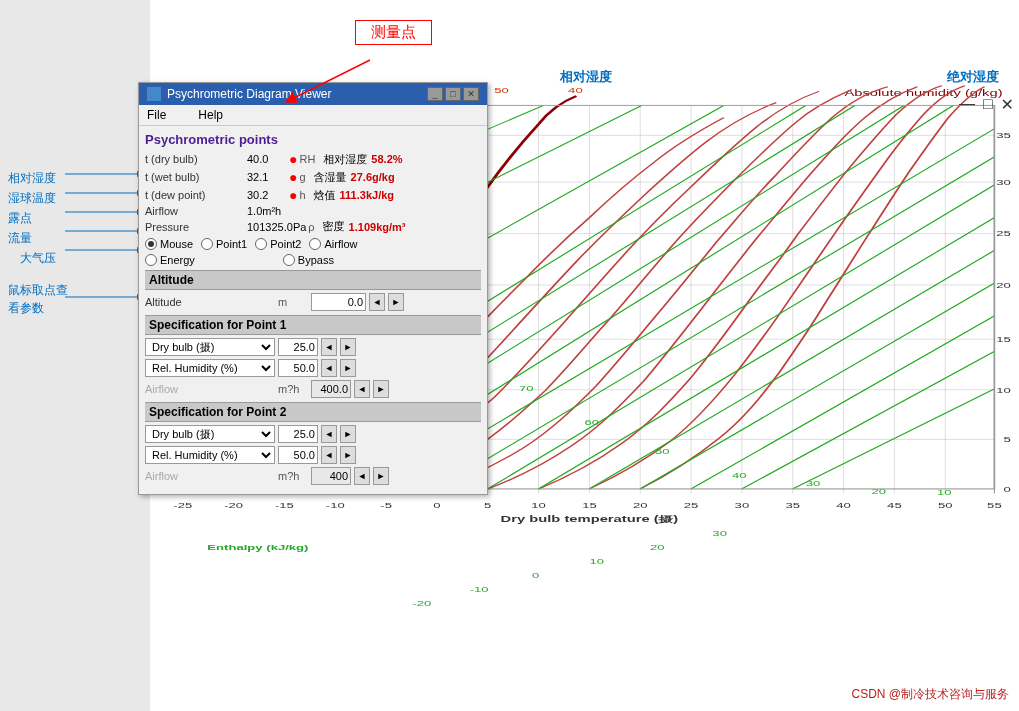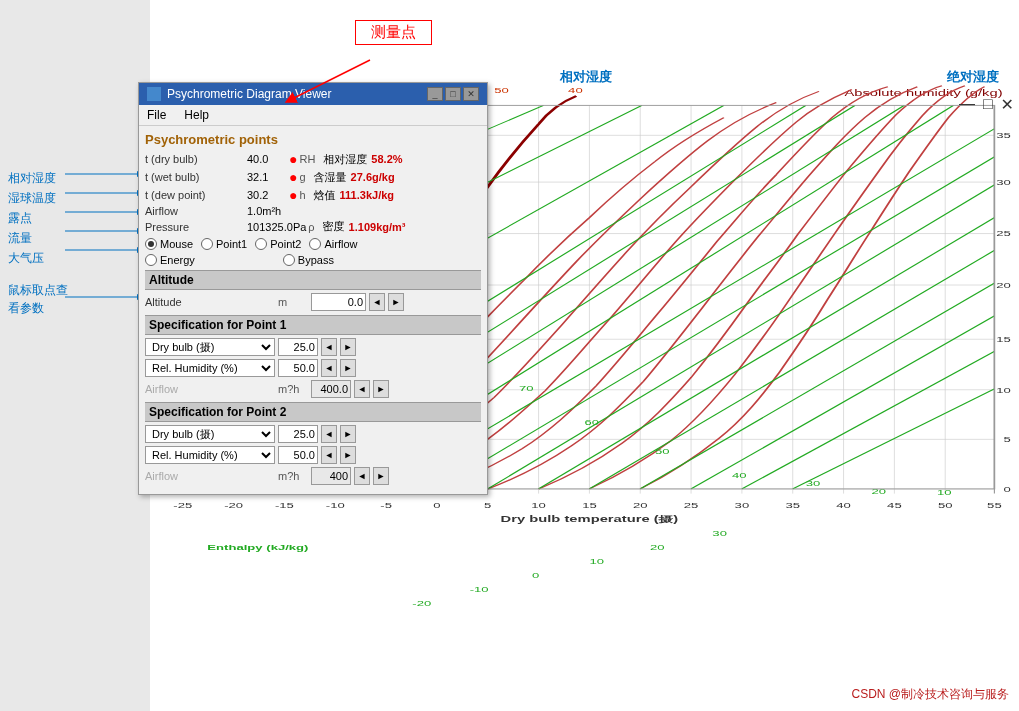--- a/index.html
+++ b/index.html
@@ -84,37 +84,37 @@
       justify-content: center;
       cursor: pointer;
       color: #333;
     }
 
     .dialog-menubar {
       background: #f0f0f0;
       display: flex;
       padding: 2px 4px;
       border-bottom: 1px solid #ccc;
-      gap: 10px;
+      gap: 24px;
     }
     .menu-item {
       font-size: 12px;
       cursor: pointer;
       padding: 1px 4px;
     }
 
     .dialog-body {
       padding: 6px;
     }
 
     .section-title {
       font-weight: bold;
       font-size: 13px;
       margin-bottom: 4px;
-      color: #a16207;
+      color: #4c1d95;
     }
 
     .data-row {
       display: flex;
       align-items: center;
       margin-bottom: 2px;
       font-size: 11px;
     }
     .data-row-label { width: 102px; color: #333; }
     .data-row-val { font-weight: normal; min-width: 40px; }
@@ -282,21 +282,21 @@
 </head>
 <body>
 
 <div class="chart-bg"></div>
 
 <div class="bg-annotations">
   <div class="annotation" style="top:170px; left:8px;">相对湿度</div>
   <div class="annotation" style="top:190px; left:8px;">湿球温度</div>
   <div class="annotation" style="top:210px; left:8px;">露点</div>
   <div class="annotation" style="top:230px; left:8px;">流量</div>
-  <div class="annotation" style="top:250px; left:8px;">大气压</div>
+  <div class="annotation" style="top:250px; left:20px;">大气压</div>
   <div class="annotation" style="top:282px; left:8px;">鼠标取点查</div>
   <div class="annotation" style="top:300px; left:8px;">看参数</div>
 
   <svg style="position:absolute;left:65px;top:165px;width:85px;height:105px;">
     <defs>
         <marker id="arr" markerWidth="6" markerHeight="6" refX="6" refY="3" orient="auto">
           <path d="M0,0 L6,3 L0,6 Z" fill="#0070c0"></path>
         </marker>
       </defs>
     <line x1="0" y1="9" x2="78" y2="9" stroke="#0070c0" stroke-width="1" marker-end="url(#arr)"></line>

